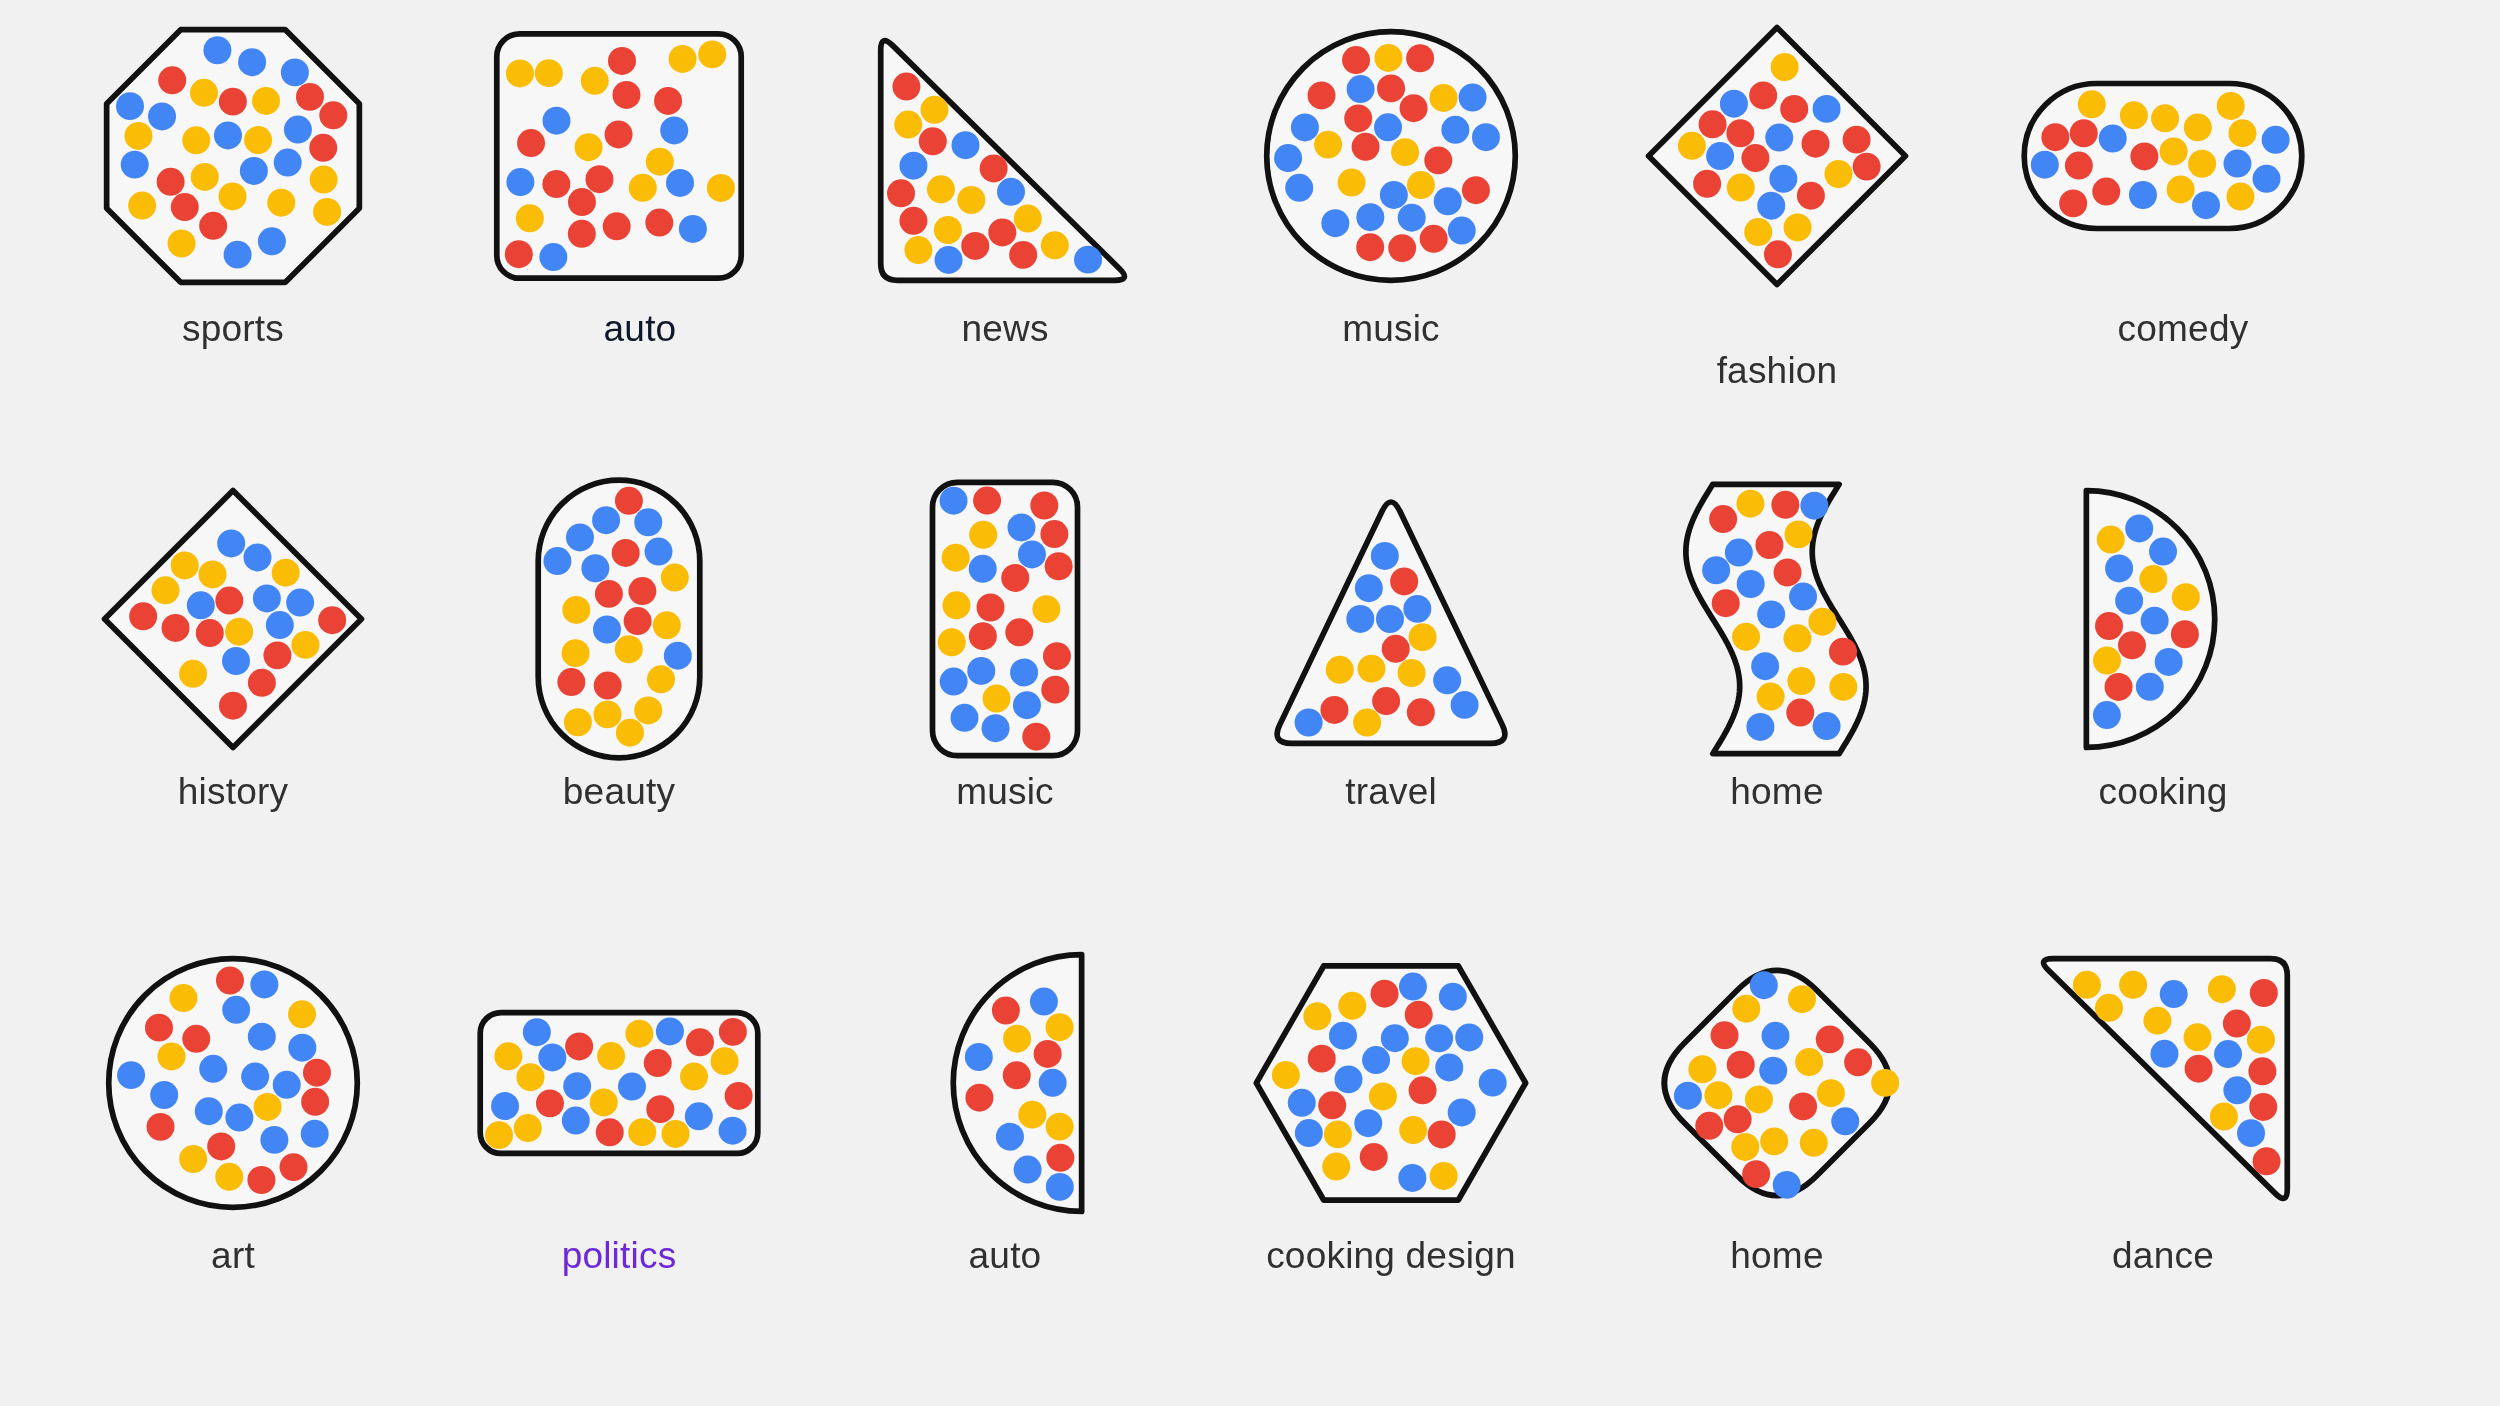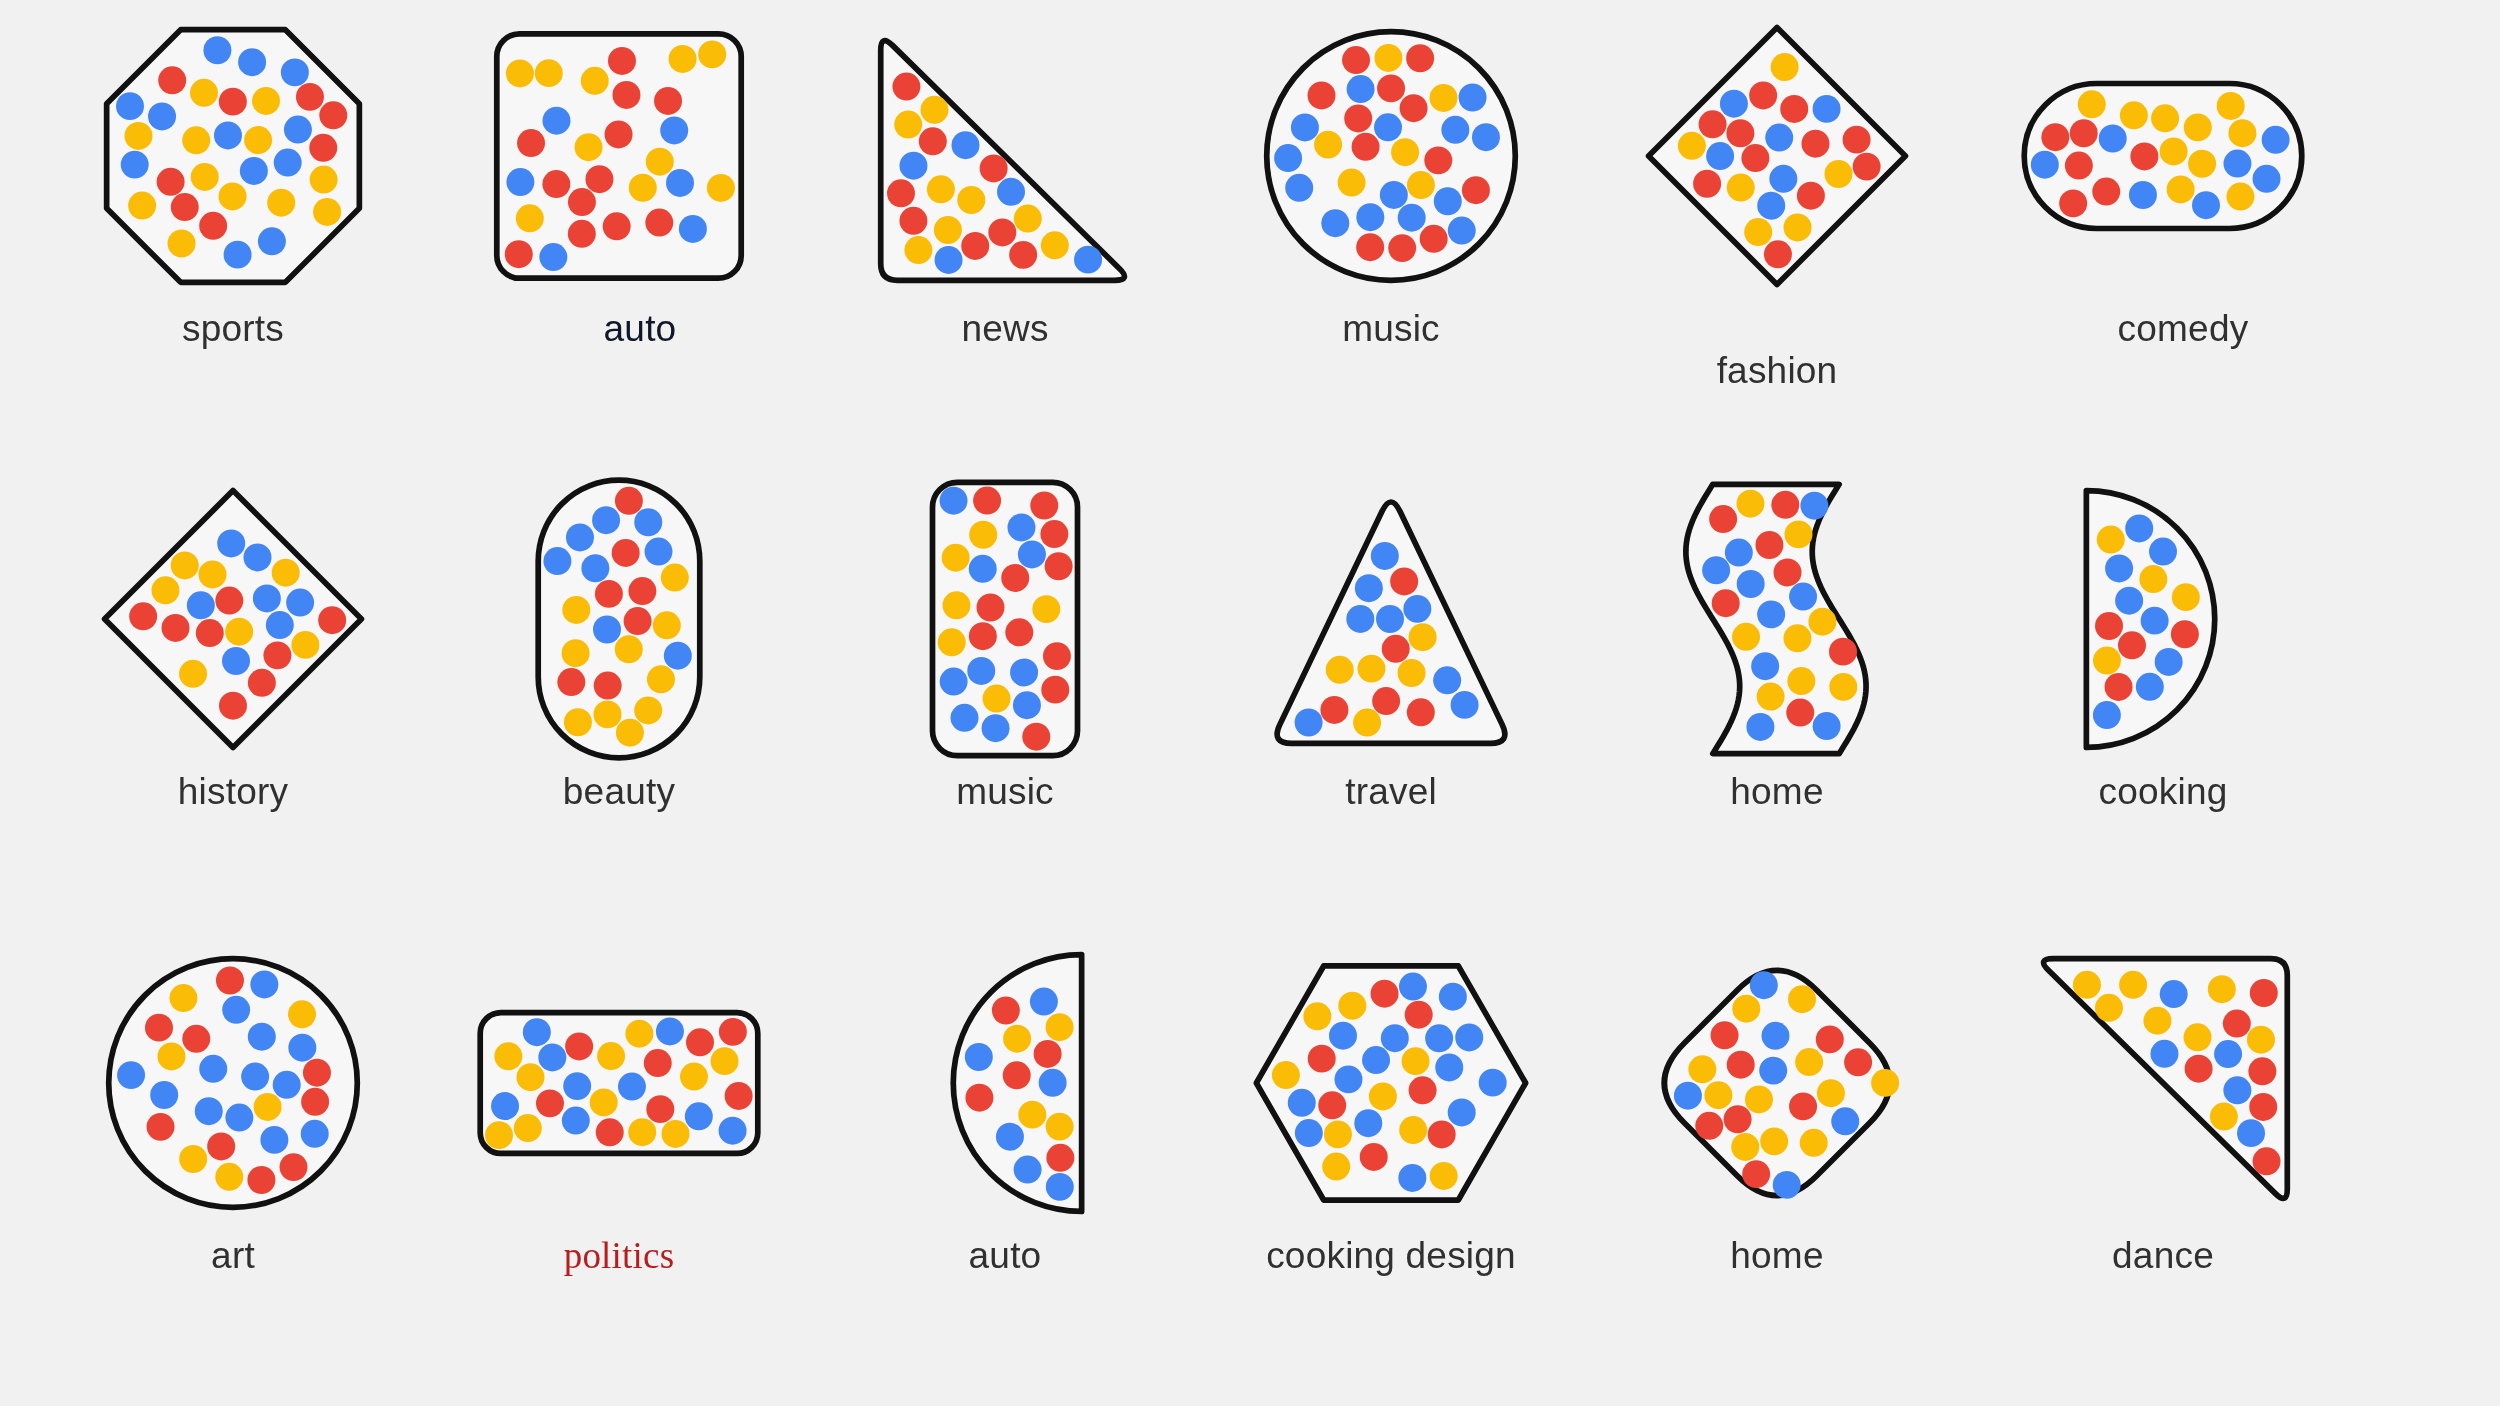--- a/index.html
+++ b/index.html
@@ -538,21 +538,21 @@
             <circle cx="255.51" cy="152.47" r="13.5" fill="#ea4335"></circle>
             <circle cx="249.95" cy="90.63" r="13.5" fill="#ea4335"></circle>
             <circle cx="159.66" cy="92.39" r="13.5" fill="#fbbc05"></circle>
             <circle cx="189.16" cy="90.26" r="13.5" fill="#4285f4"></circle>
             <circle cx="125.22" cy="158.77" r="13.5" fill="#fbbc05"></circle>
             <circle cx="194.55" cy="189.21" r="13.5" fill="#fbbc05"></circle>
             <circle cx="24.15" cy="190.33" r="13.5" fill="#fbbc05"></circle>
           </g>
         </svg>
       </div>
-      <div class="cell-label" style="color: #b91c1c; font-family: Liberation Serif, serif;">politics</div>
+      <div class="cell-label" style="color: #6d28d9;">politics</div>
     </div>
     <div class="cell">
       <div class="shape-holder">
         <svg viewBox="0 0 280 280" width="290" height="290">
           <path d="M 214 16 A 124 124 0 0 0 214 264 L 214 16 Z" class="outline" fill="#f7f7f7" stroke="#111111"></path>
           <g>
             <circle cx="144.76" cy="191.86" r="13.5" fill="#4285f4"></circle>
             <circle cx="186.02" cy="139.82" r="13.5" fill="#4285f4"></circle>
             <circle cx="166.37" cy="170.55" r="13.5" fill="#fbbc05"></circle>
             <circle cx="151.68" cy="97.20" r="13.5" fill="#fbbc05"></circle>

